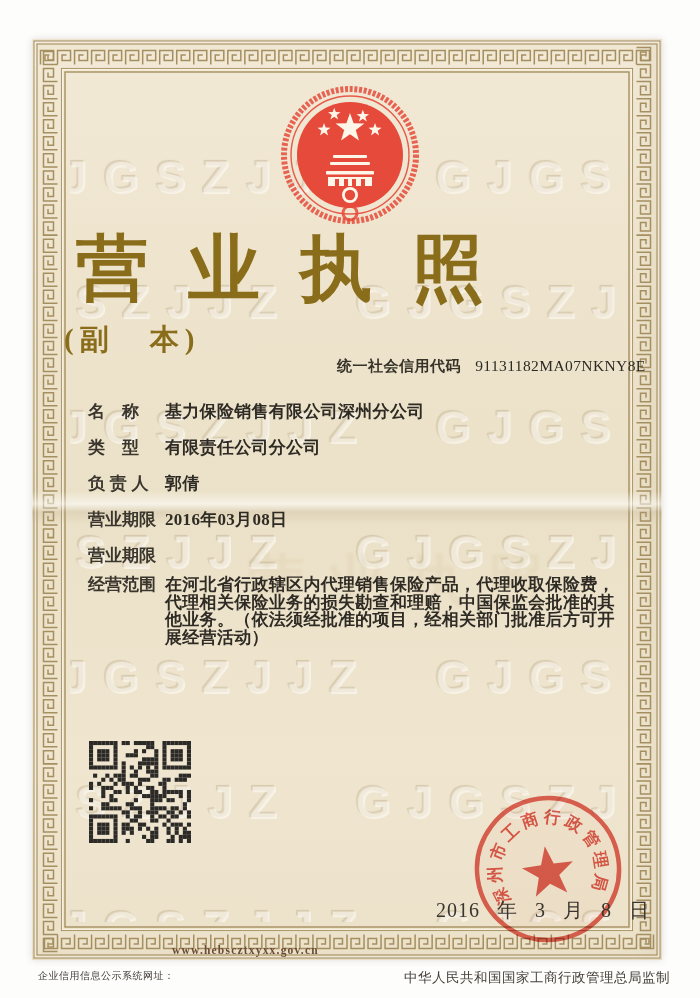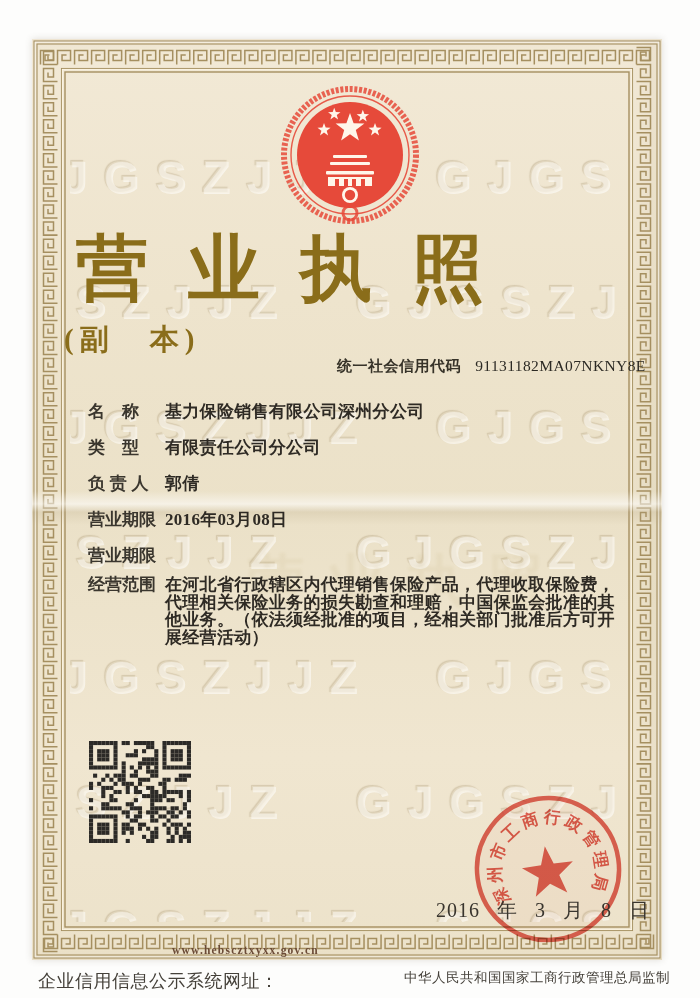--- a/index.html
+++ b/index.html
@@ -90,21 +90,21 @@
     font-size:20px;color:#39352e;word-spacing:11px;letter-spacing:1px;white-space:nowrap;text-align:right;
   }
   
   .site-url{
     position:absolute;left:140px;top:905px;z-index:4;
     font-family:"Liberation Serif","DejaVu Serif",serif;
     font-size:11.5px;font-weight:700;letter-spacing:1.2px;color:#6b4b36;
   }
   
   .footer-left{
-    position:absolute;left:38px;top:969px;font-size:18px;color:#45413a;letter-spacing:.5px;
+    position:absolute;left:38px;top:969px;font-size:10px;color:#45413a;letter-spacing:.5px;
   }
   .footer-right{
     position:absolute;right:30px;top:969px;font-size:13.5px;color:#45413a;letter-spacing:.5px;
   }
 </style>
 </head>
 <body>
 
 <div class="page">
   <div class="paper">

